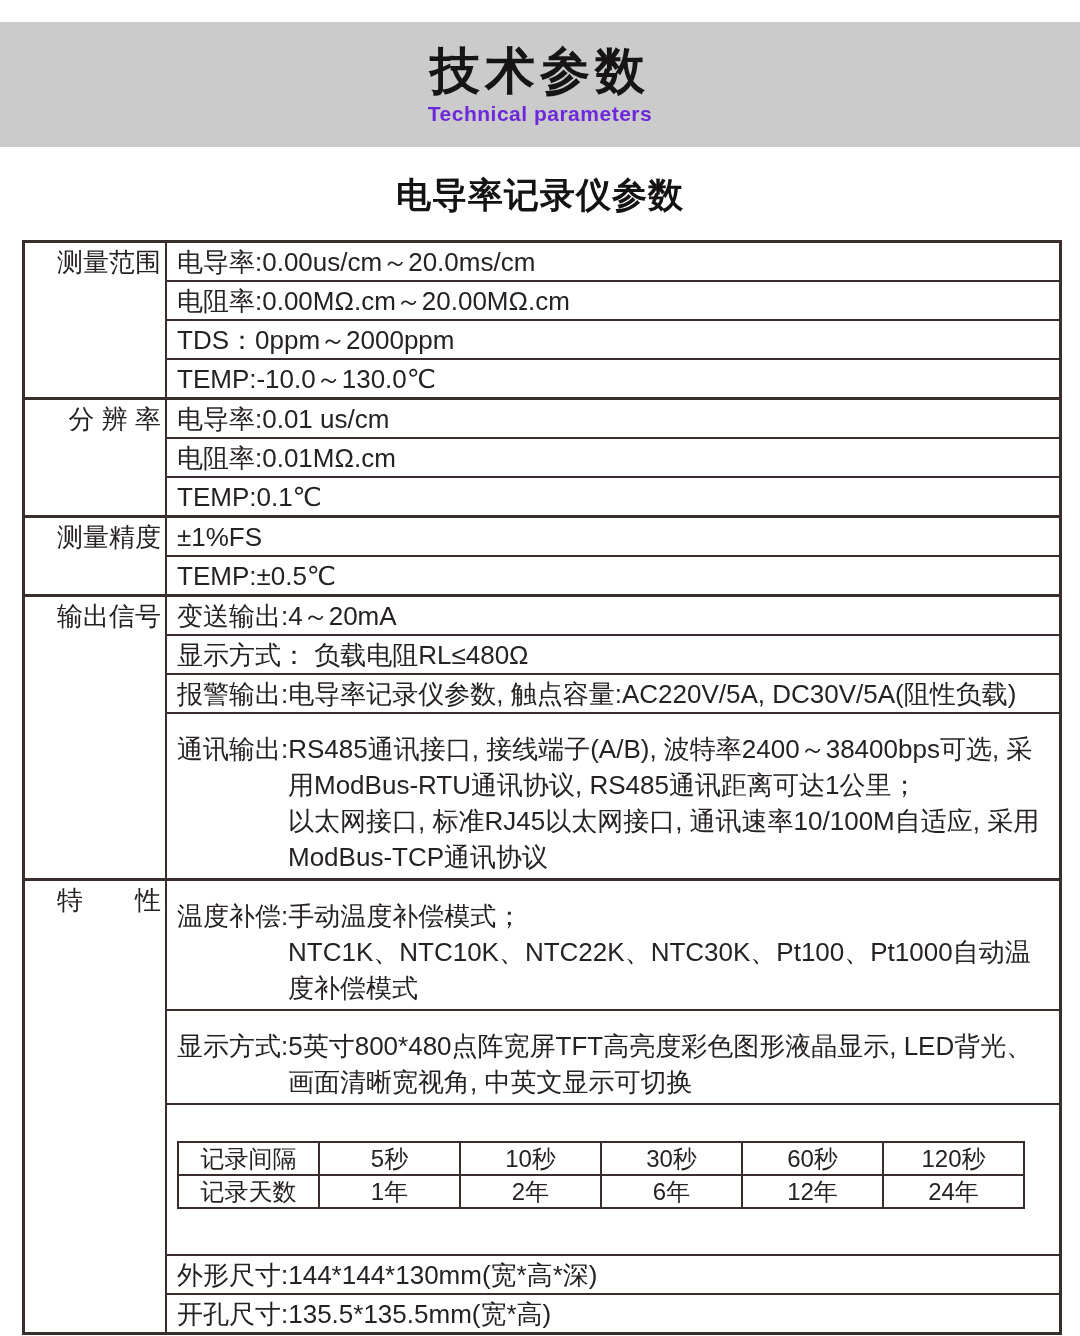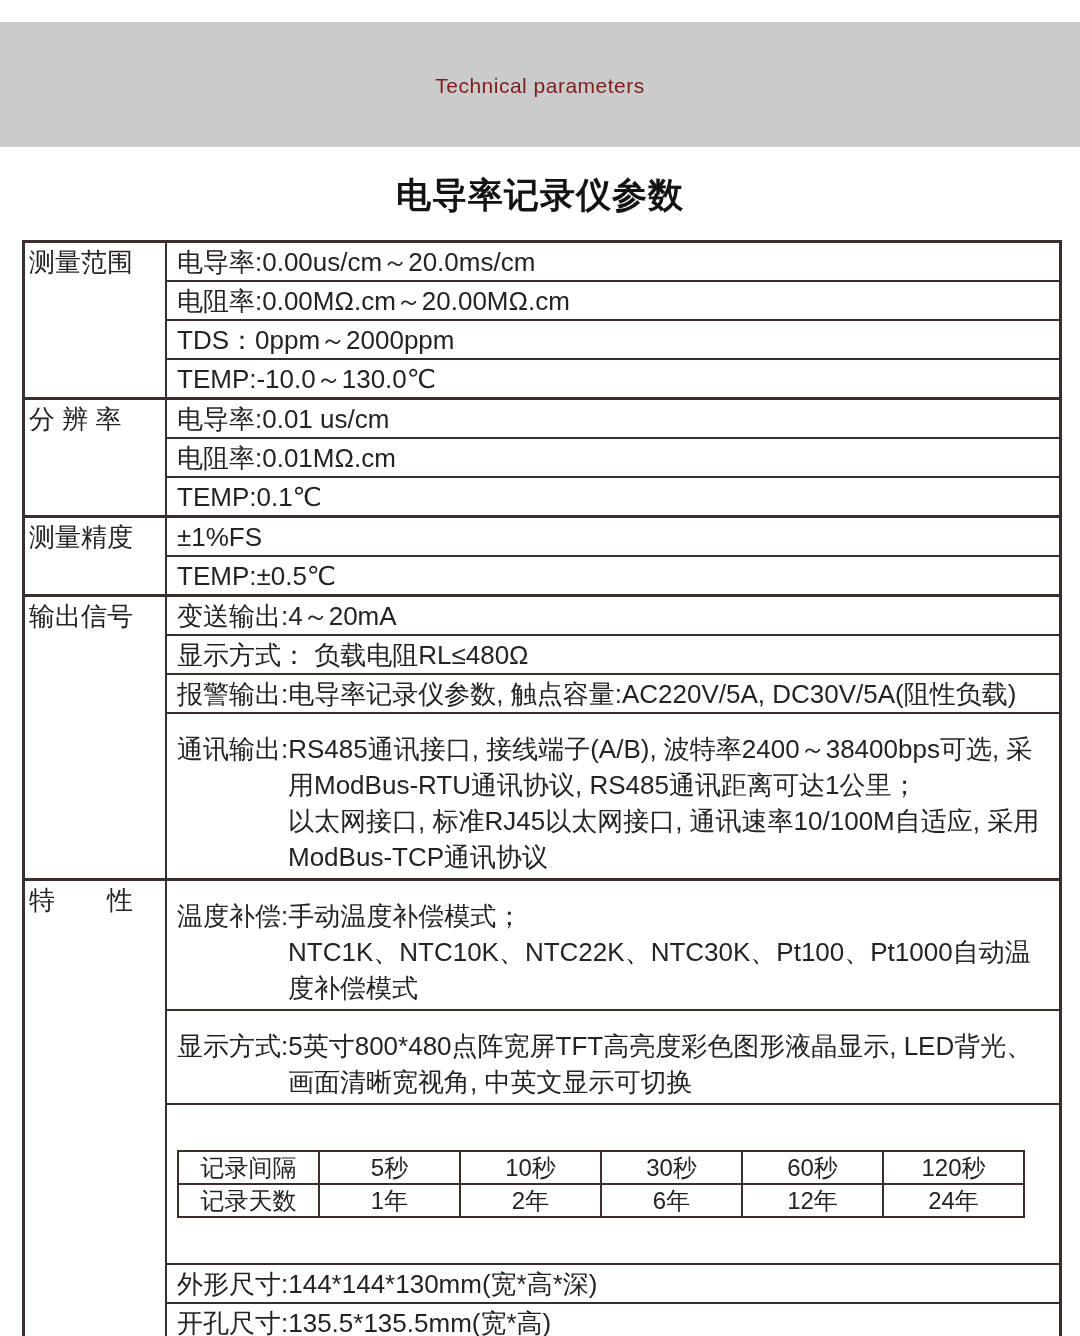--- a/index.html
+++ b/index.html
@@ -11,21 +11,21 @@
   body{
     width:1080px;min-height:1336px;
     font-family:"Liberation Sans","DejaVu Sans",sans-serif;
     color:var(--ink);
   }
   .band{
     margin-top:22px;height:125px;background:var(--band);
     display:flex;flex-direction:column;align-items:center;justify-content:center;
   }
   .band-title{font-size:50px;font-weight:900;letter-spacing:5px;color:#161414;line-height:1.1;}
-  .band-sub{font-size:21px;font-weight:400;color:#7f1d1d;margin-top:3px;letter-spacing:0.5px;}
+  .band-sub{font-size:21px;font-weight:700;color:#6d28d9;margin-top:3px;letter-spacing:0.5px;}
   .table-title{
     text-align:center;font-size:35px;font-weight:700;color:#141212;
     margin:25px 0 21px 0;letter-spacing:1px;
   }
   table.spec{
     border-collapse:collapse;
     margin:0 18px 16px 22px;
     width:1040px;
     table-layout:fixed;
     border:3px solid var(--line);
@@ -33,47 +33,48 @@
   .spec td{
     border:2px solid var(--line);
     font-size:26px;line-height:36px;
     padding:0 10px;
     vertical-align:middle;
     word-break:break-word;
     white-space:pre-line;
   }
   .spec td.cat{
     width:132px;
-    text-align:left;
+    text-align:right;
     vertical-align:top;
     padding:1px 4px;
   }
   .spec td.val{height:37px;}
   .spec tr.sec td{border-top:3px solid var(--line);}
   .spec td.hang{padding-left:121px;text-indent:-111px;padding-top:17px;padding-bottom:3px;}
   table.inner{
     border-collapse:collapse;
     width:calc(100% - 24px);
     table-layout:fixed;
-    margin:9px 0 9px 0;
+    margin:0 0 9px 0;
     border-radius:27px;
   }
   .spec .inner td{
     border:2px solid var(--line);
     height:31px;
     text-align:center;
     vertical-align:middle;
     font-size:24px;line-height:28px;
     padding:0 4px;
   }
 </style>
 </head>
 <body>
 
 <div class="band">
+  <div class="band-title">技术参数</div>
   <div class="band-sub">Technical parameters</div>
 </div>
 
 <div class="table-title">电导率记录仪参数</div>
 
 <table class="spec">
 
   <tbody>
       <tr class="sec">
     <td class="cat" rowspan="4">测量范围</td>

